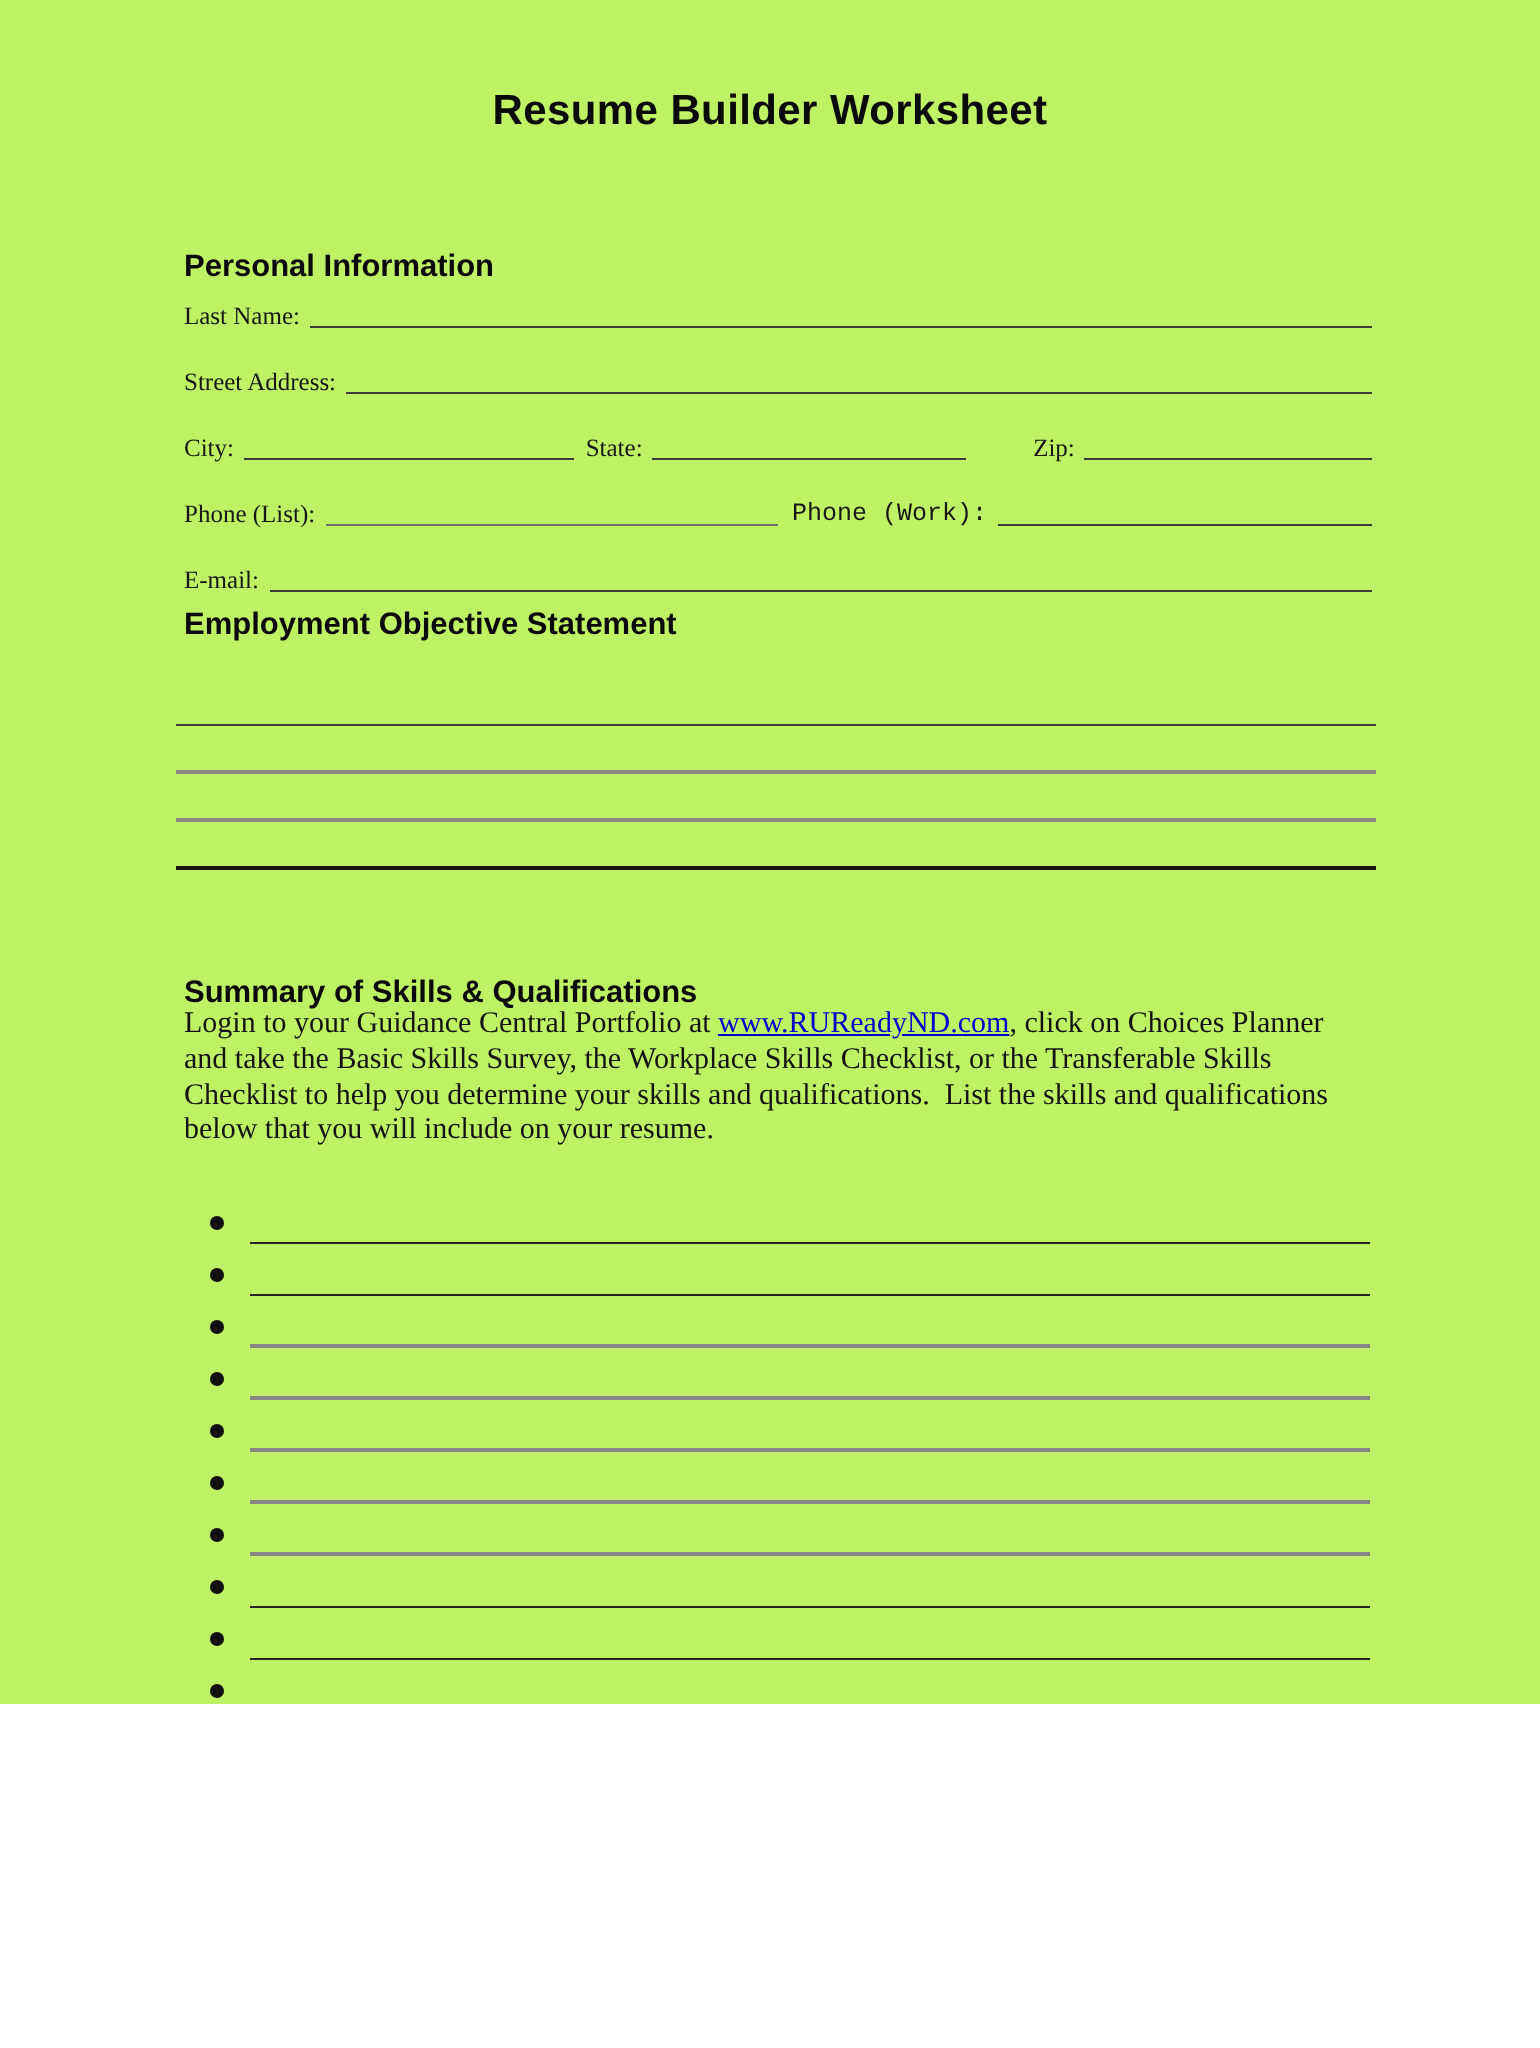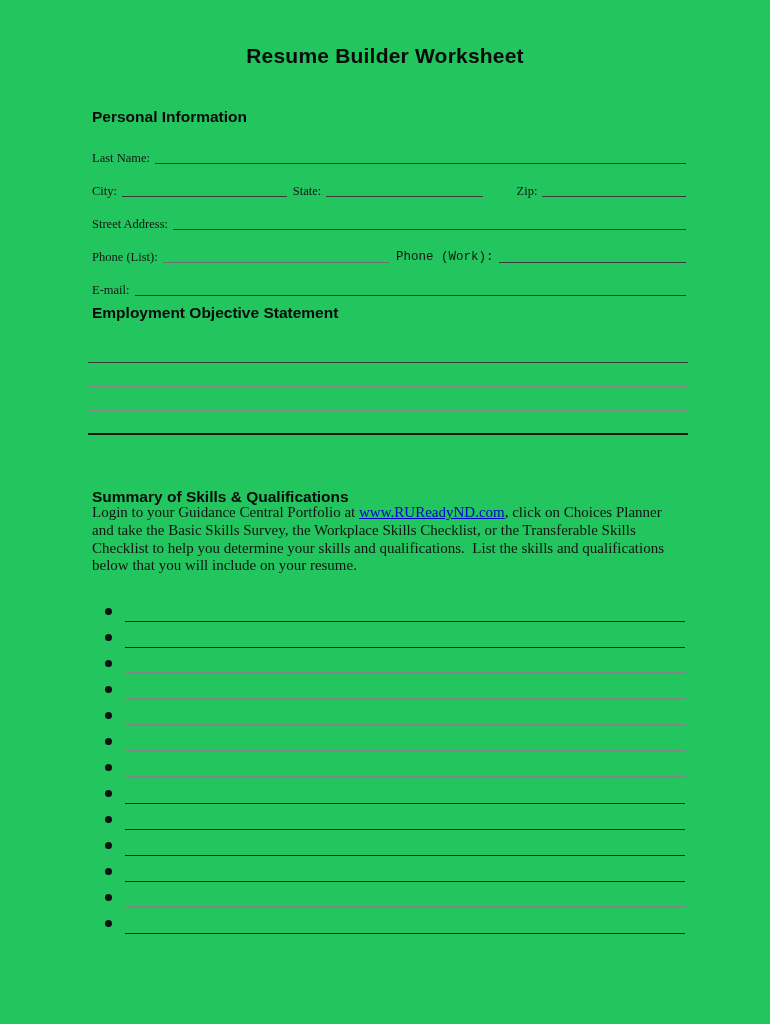--- a/index.html
+++ b/index.html
@@ -1,36 +1,36 @@
 <!DOCTYPE html>
 <html><head>
 <meta charset="utf-8">
 <style>
   html,body{margin:0;padding:0;background:#ffffff;}
   .page{
     position:relative;
-    width:770px;height:1024px;
-    background:#22c55e;
+    width:770px;height:852px;
+    background:#bef264;
     font-family:"Liberation Serif", serif;
     color:#111;
     overflow:hidden;
   }
   .doc-title{
     position:absolute;top:44px;left:0;width:770px;
     text-align:center;
     font-family:"Liberation Sans", sans-serif;
     font-weight:bold;font-size:21px;color:#0a0a0a;
     letter-spacing:0.2px;
   }
   .section-heading{
     position:absolute;left:92px;
     font-family:"Liberation Sans", sans-serif;
     font-weight:bold;font-size:15.5px;color:#0a0a0a;
   }
-  #pi-heading{top:108px;}
+  #pi-heading{top:125px;}
   #eos-heading{top:304px;}
   #skills-heading{top:488px;}
 
   
   .pi-rows{position:absolute;top:134px;left:92px;width:594px;}
   .pi-row{display:flex;align-items:flex-end;height:30px;padding-bottom:3px;font-size:12.5px;line-height:1;}
   .pi-row .lbl{white-space:nowrap;color:#161616;}
   .half{flex:1;display:flex;align-items:flex-end;}
   .half + .half .lbl{margin-left:7px;font-family:Liberation Mono, monospace;}
   .uline{flex:1;border-bottom:1.3px solid #3a3a3a;margin-left:5px;height:0;}
@@ -71,36 +71,36 @@
   <div class="section-heading" id="pi-heading">Personal Information</div>
 
   <div class="pi-rows">
     <div class="pi-row">
       <div class="half">
         <span class="lbl">Last Name:</span>
         <span class="uline"></span>
       </div>
     </div>
     <div class="pi-row">
+      <span class="lbl">Street Address:</span>
+      <span class="uline"></span>
+    </div>
+    <div class="pi-row">
       <div class="g1">
         <span class="lbl">City:</span>
         <span class="uline"></span>
       </div>
       <div class="g2">
         <span class="lbl">State:</span>
         <span class="uline"></span>
       </div>
       <div class="g3">
         <span class="lbl">Zip:</span>
         <span class="uline"></span>
       </div>
-    </div>
-    <div class="pi-row">
-      <span class="lbl">Street Address:</span>
-      <span class="uline"></span>
     </div>
     <div class="pi-row">
       <div class="half">
         <span class="lbl">Phone (List):</span>
         <span class="uline gray"></span>
       </div>
       <div class="half">
         <span class="lbl">Phone (Work):</span>
         <span class="uline"></span>
       </div>

